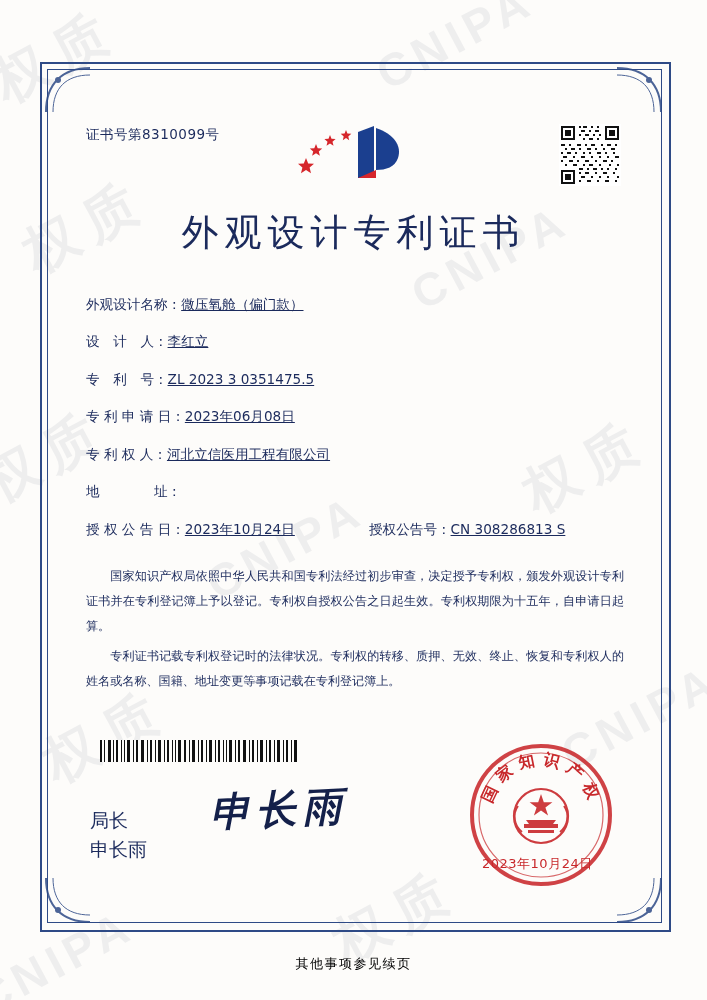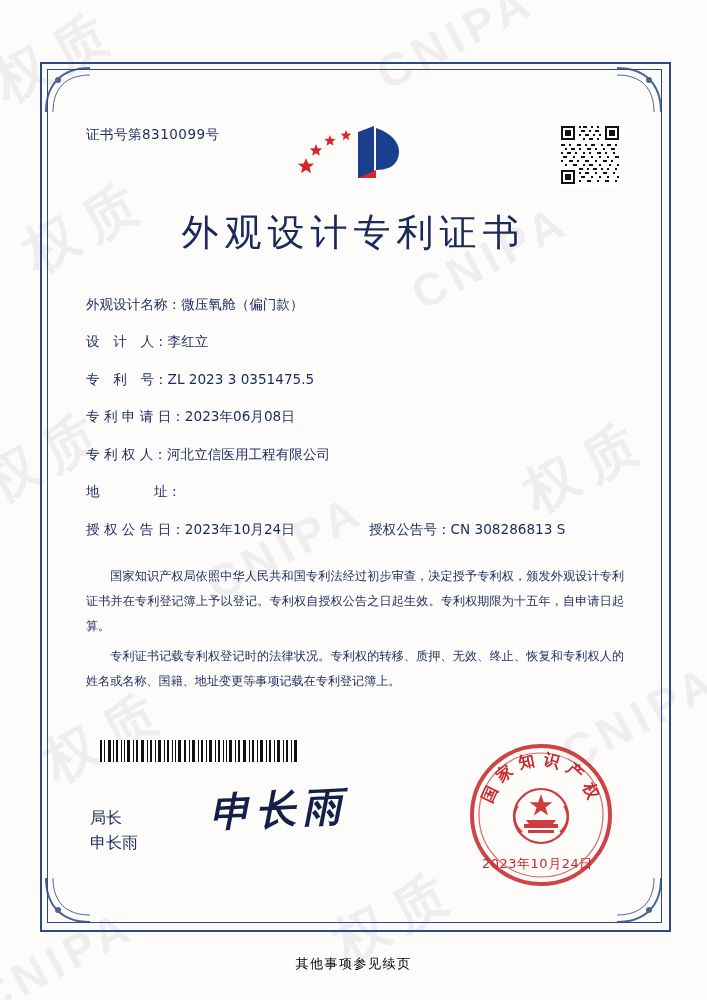--- a/index.html
+++ b/index.html
@@ -125,20 +125,21 @@
     line-height: 1.25;
   }
   .lab {
     flex: 0 0 auto;
     white-space: pre;
     font-family: "DejaVu Sans", sans-serif;
   }
   .val {
     flex: 1 1 auto;
     font-family: "DejaVu Sans", sans-serif;
+    text-decoration: underline;
   }
   .row-split { display: flex; }
   .row-split > div { display: flex; align-items: baseline; }
   .row-split .left { width: 283px; }
 
   
   .paras {
     position: absolute;
     left: 86px;
     top: 564px;
@@ -158,21 +159,21 @@
     top: 740px;
     width: 200px;
     height: 22px;
   }
 
   
   .sig-label {
     position: absolute;
     left: 90px;
     top: 806px;
-    font-size: 16px;
+    font-size: 19px;
     line-height: 1.55;
     color: #1b2a5c;
   }
   .sig-script {
     position: absolute;
     left: 210px;
     top: 782px;
     font-size: 40px;
     font-family: "DejaVu Serif", "Liberation Serif", serif;
     font-style: italic;

